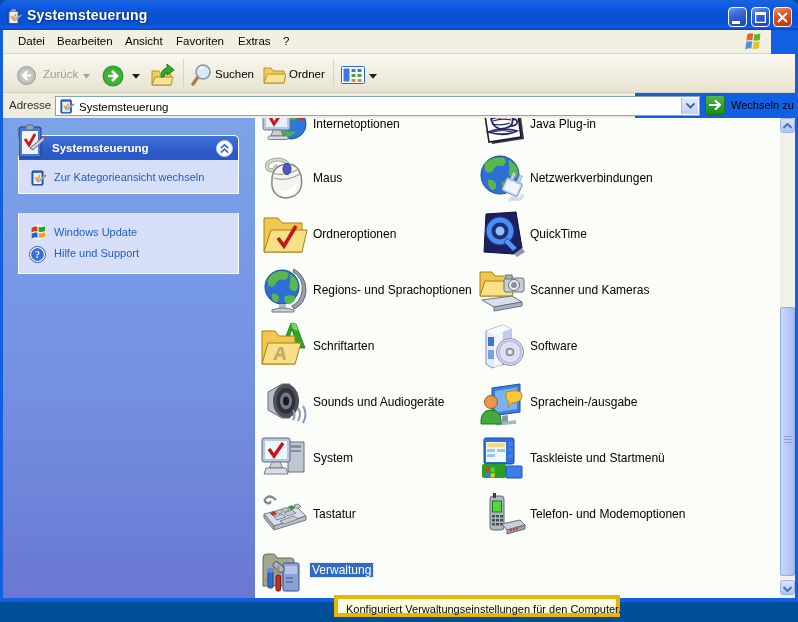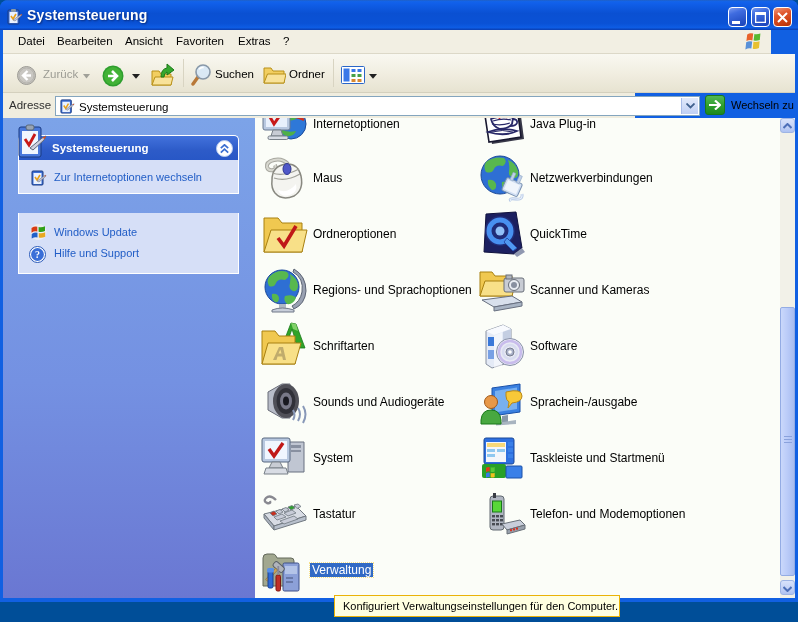--- a/index.html
+++ b/index.html
@@ -38,21 +38,21 @@
 .content{position:absolute;left:252px;top:0;width:525px;height:480px;background:#FBFDF8;overflow:hidden}
 .tile{position:absolute;height:48px}
 .tlabel{position:absolute;font-size:12px;color:#000;white-space:nowrap}
 .sbar{position:absolute;left:777px;top:0;width:15px;height:480px;background:#F2F1E8}
 .sbtn{position:absolute;left:0px;width:15px;height:15px;border-radius:3px;
  background:linear-gradient(180deg,#D8E2FB 0%,#C2D1F6 60%,#AEC2F2 100%);
  border:1px solid #9EB4E4}
 .thumb{position:absolute;left:0px;top:189px;width:15px;height:269px;border-radius:2px;
  background:linear-gradient(90deg,#CAD8FB 0%,#BACBF8 50%,#A8BCF0 100%);border:1px solid #94ACE4}
 .tooltip{position:absolute;left:334px;top:595px;width:286px;height:22px;background:#FFFFE1;
- border:1px solid #eab308;font-size:11px;color:#000;line-height:20px;padding-left:8px;white-space:nowrap}
+ border:4px solid #eab308;font-size:11px;color:#000;line-height:20px;padding-left:8px;white-space:nowrap}
 svg{position:absolute}
 </style></head><body>
 <div class="win">
 <div class="tb">
  <svg x="0" y="0" style="left:7px;top:8px" width="17" height="17" viewBox="0 0 17 17">
   <rect x="1" y="2" width="11" height="14" rx="1" fill="#3D70D8" stroke="#1A3A80"></rect>
   <rect x="2.5" y="4" width="8" height="11" fill="#EAF2FF"></rect>
   <rect x="4" y="1" width="5" height="3" rx="1" fill="#8898A8"></rect>
   <path d="M4 8 L6 11 L9 6" stroke="#E8A018" stroke-width="1.6" fill="none"></path>
   <path d="M6 12 L13 7 L15 6.2 L14 8 L8 13 Z" fill="#C8C8D8" stroke="#606878" stroke-width="0.5"></path>
@@ -182,21 +182,21 @@
             </div>
   </div>
   <div class="pbody" style="height:34px">
    <svg style="left:12px;top:9px" width="17" height="17" viewBox="0 0 17 17">
     <rect x="1" y="2" width="11" height="14" rx="1" fill="#3D70D8" stroke="#1A3A80"></rect>
     <rect x="2.5" y="4" width="8" height="11" fill="#EAF2FF"></rect>
     <path d="M4 8 L6 11 L9 6" stroke="#E8A018" stroke-width="1.6" fill="none"></path>
     <path d="M6 12 L13 7 L15 6.2 L14 8 L8 13 Z" fill="#C8C8D8" stroke="#606878" stroke-width="0.5"></path>
     <path d="M13 7 L15 6.2 L14.6 7.4 Z" fill="#E04818"></path>
    </svg>
-   <span class="link" style="position:absolute;left:35px;top:11px">Zur Internetoptionen wechseln</span>
+   <span class="link" style="position:absolute;left:35px;top:11px">Zur Kategorieansicht wechseln</span>
   </div>
   <svg style="left:-1px;top:-11px" width="30" height="36" viewBox="0 0 30 36">
    <rect x="2" y="3" width="22" height="30" rx="2" fill="#4878DC" stroke="#1A3A80"></rect>
    <rect x="5" y="7" width="16" height="23" fill="#F0F6FF"></rect>
    <rect x="9" y="1" width="8" height="5" rx="2" fill="#98A4B4" stroke="#5A6878"></rect>
    <path d="M8 15 L12 21 L18 10" stroke="#C81818" stroke-width="2.8" fill="none"></path>
    <path d="M13 24 L25 14 L29 12 L27 16 L16 26 Z" fill="#D0D0E0" stroke="#606878"></path>
    <path d="M25 14 L29 12 L27.8 14.8 Z" fill="#E04818"></path>
   </svg>
  </div>

